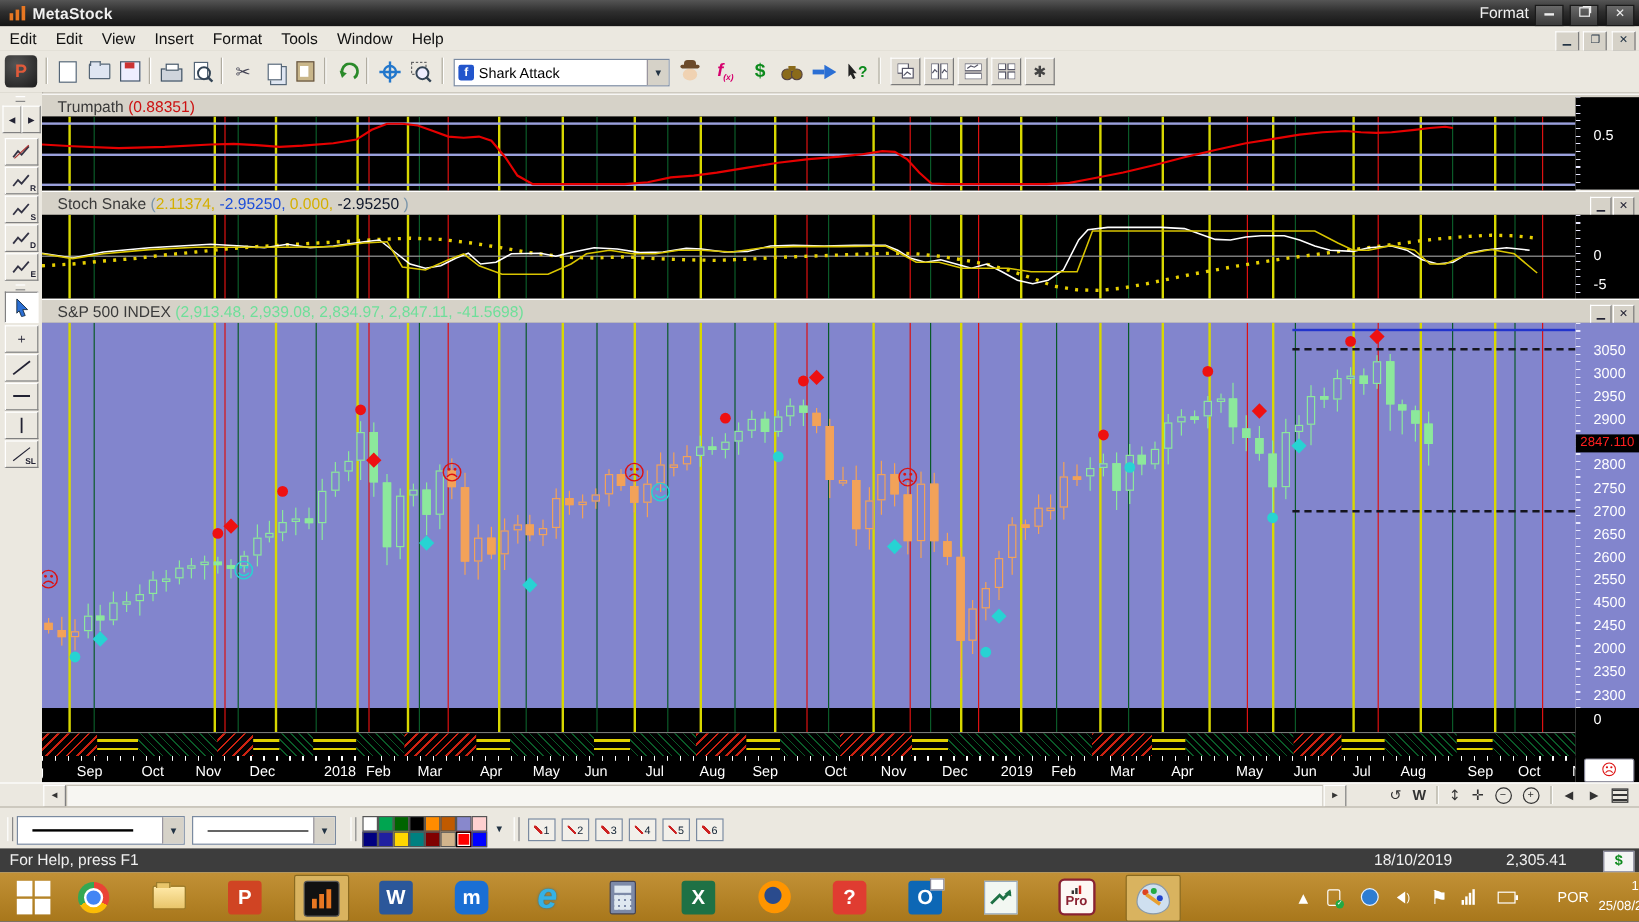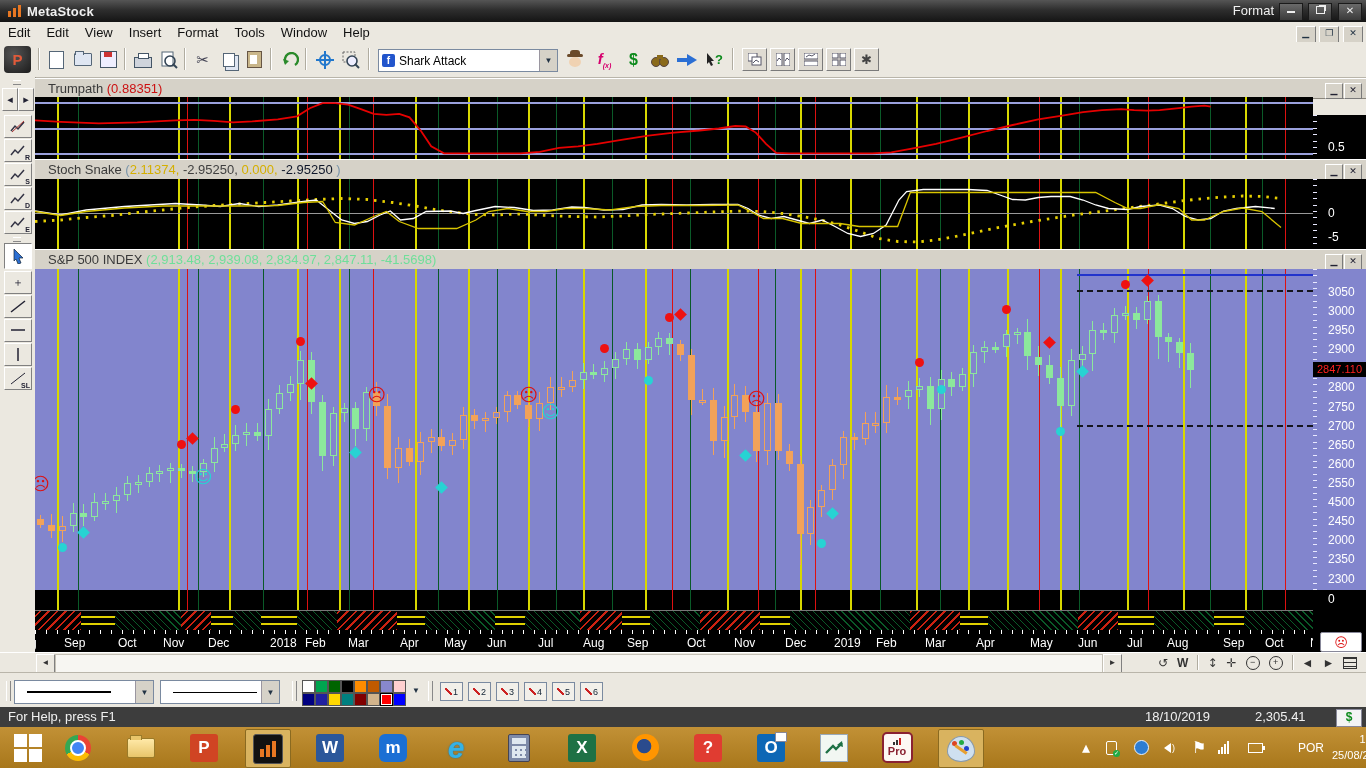--- a/index.html
+++ b/index.html
@@ -432,30 +432,30 @@
       <div class="gl y" style="left: 1210px;"></div>
       <div class="gl g" style="left: 1227px;"></div>
       <div class="gl r" style="left: 1250px;"></div>
       <div class="hline" style="top: 5.09836px;"></div>
       <div class="hline" style="top: 30.5082px;"></div>
       <div class="hline" style="top: 55.918px;"></div>
       <svg class="curves" width="1278" height="62">
         <polyline fill="none" stroke="#e60000" stroke-width="1.8" points="0.0,23.4 25.6,24.9 63.9,26.4 102.2,25.4 140.6,23.4 159.8,22.9 178.9,23.9 198.1,25.4 217.3,24.4 242.8,22.4 262.0,19.3 274.8,11.2 287.6,6.1 300.3,6.1 313.1,7.6 325.9,12.2 338.7,16.8 351.4,17.8 364.2,16.8 374.5,20.3 386.0,34.0 396.2,49.3 409.0,56.4 485.6,56.4 504.8,54.9 524.0,50.8 543.1,49.3 562.3,46.8 587.9,42.7 613.4,38.6 639.0,35.6 664.6,33.5 683.7,31.5 700.3,29.0 710.6,29.5 720.8,35.6 731.0,46.8 741.2,55.9 754.0,56.4 837.1,56.4 856.3,55.4 875.4,51.8 901.0,46.8 926.5,40.7 952.1,34.0 977.7,28.0 1003.2,22.4 1028.8,18.3 1048.0,15.2 1067.1,13.2 1086.3,12.2 1099.1,13.2 1111.9,13.7 1124.6,13.2 1143.8,11.2 1156.6,9.7 1169.4,8.6 1175.8,9.7"></polyline>
       </svg>
     </div>
-  <div class="scalecol blackband" style="top:115px;height:62px">
+  <div class="scalecol blackband" style="top:81px;height:77px">
     <div class="ticks"></div>
       <span class="ylab" style="top:25px">0.5</span>
   </div>
 
   <div class="phead abs" style="top:159px">
     <span class="t">Stoch Snake</span>&nbsp;
     <span style="color:#7a95aa">(</span>
     <span style="color:#d4af00">2.11374,</span>&nbsp;
-    <span style="color:#404040">-2.95250,</span>&nbsp;
+    <span style="color:#1d4ed8">-2.95250,</span>&nbsp;
     <span style="color:#d4af00">0.000,</span>&nbsp;
     <span style="color:#0f172a">-2.95250</span>&nbsp;
     <span style="color:#7a95aa">)</span>
     <span class="pctl"><span>▁</span><span>✕</span></span>
   </div>
   <div id="p2b" class="band blackband" style="top:179px;height:70px">
       <div class="gl y" style="left: 22px;"></div>
       <div class="gl g" style="left: 43px;"></div>
       <div class="gl y" style="left: 143px;"></div>
       <div class="gl r" style="left: 152px;"></div>

